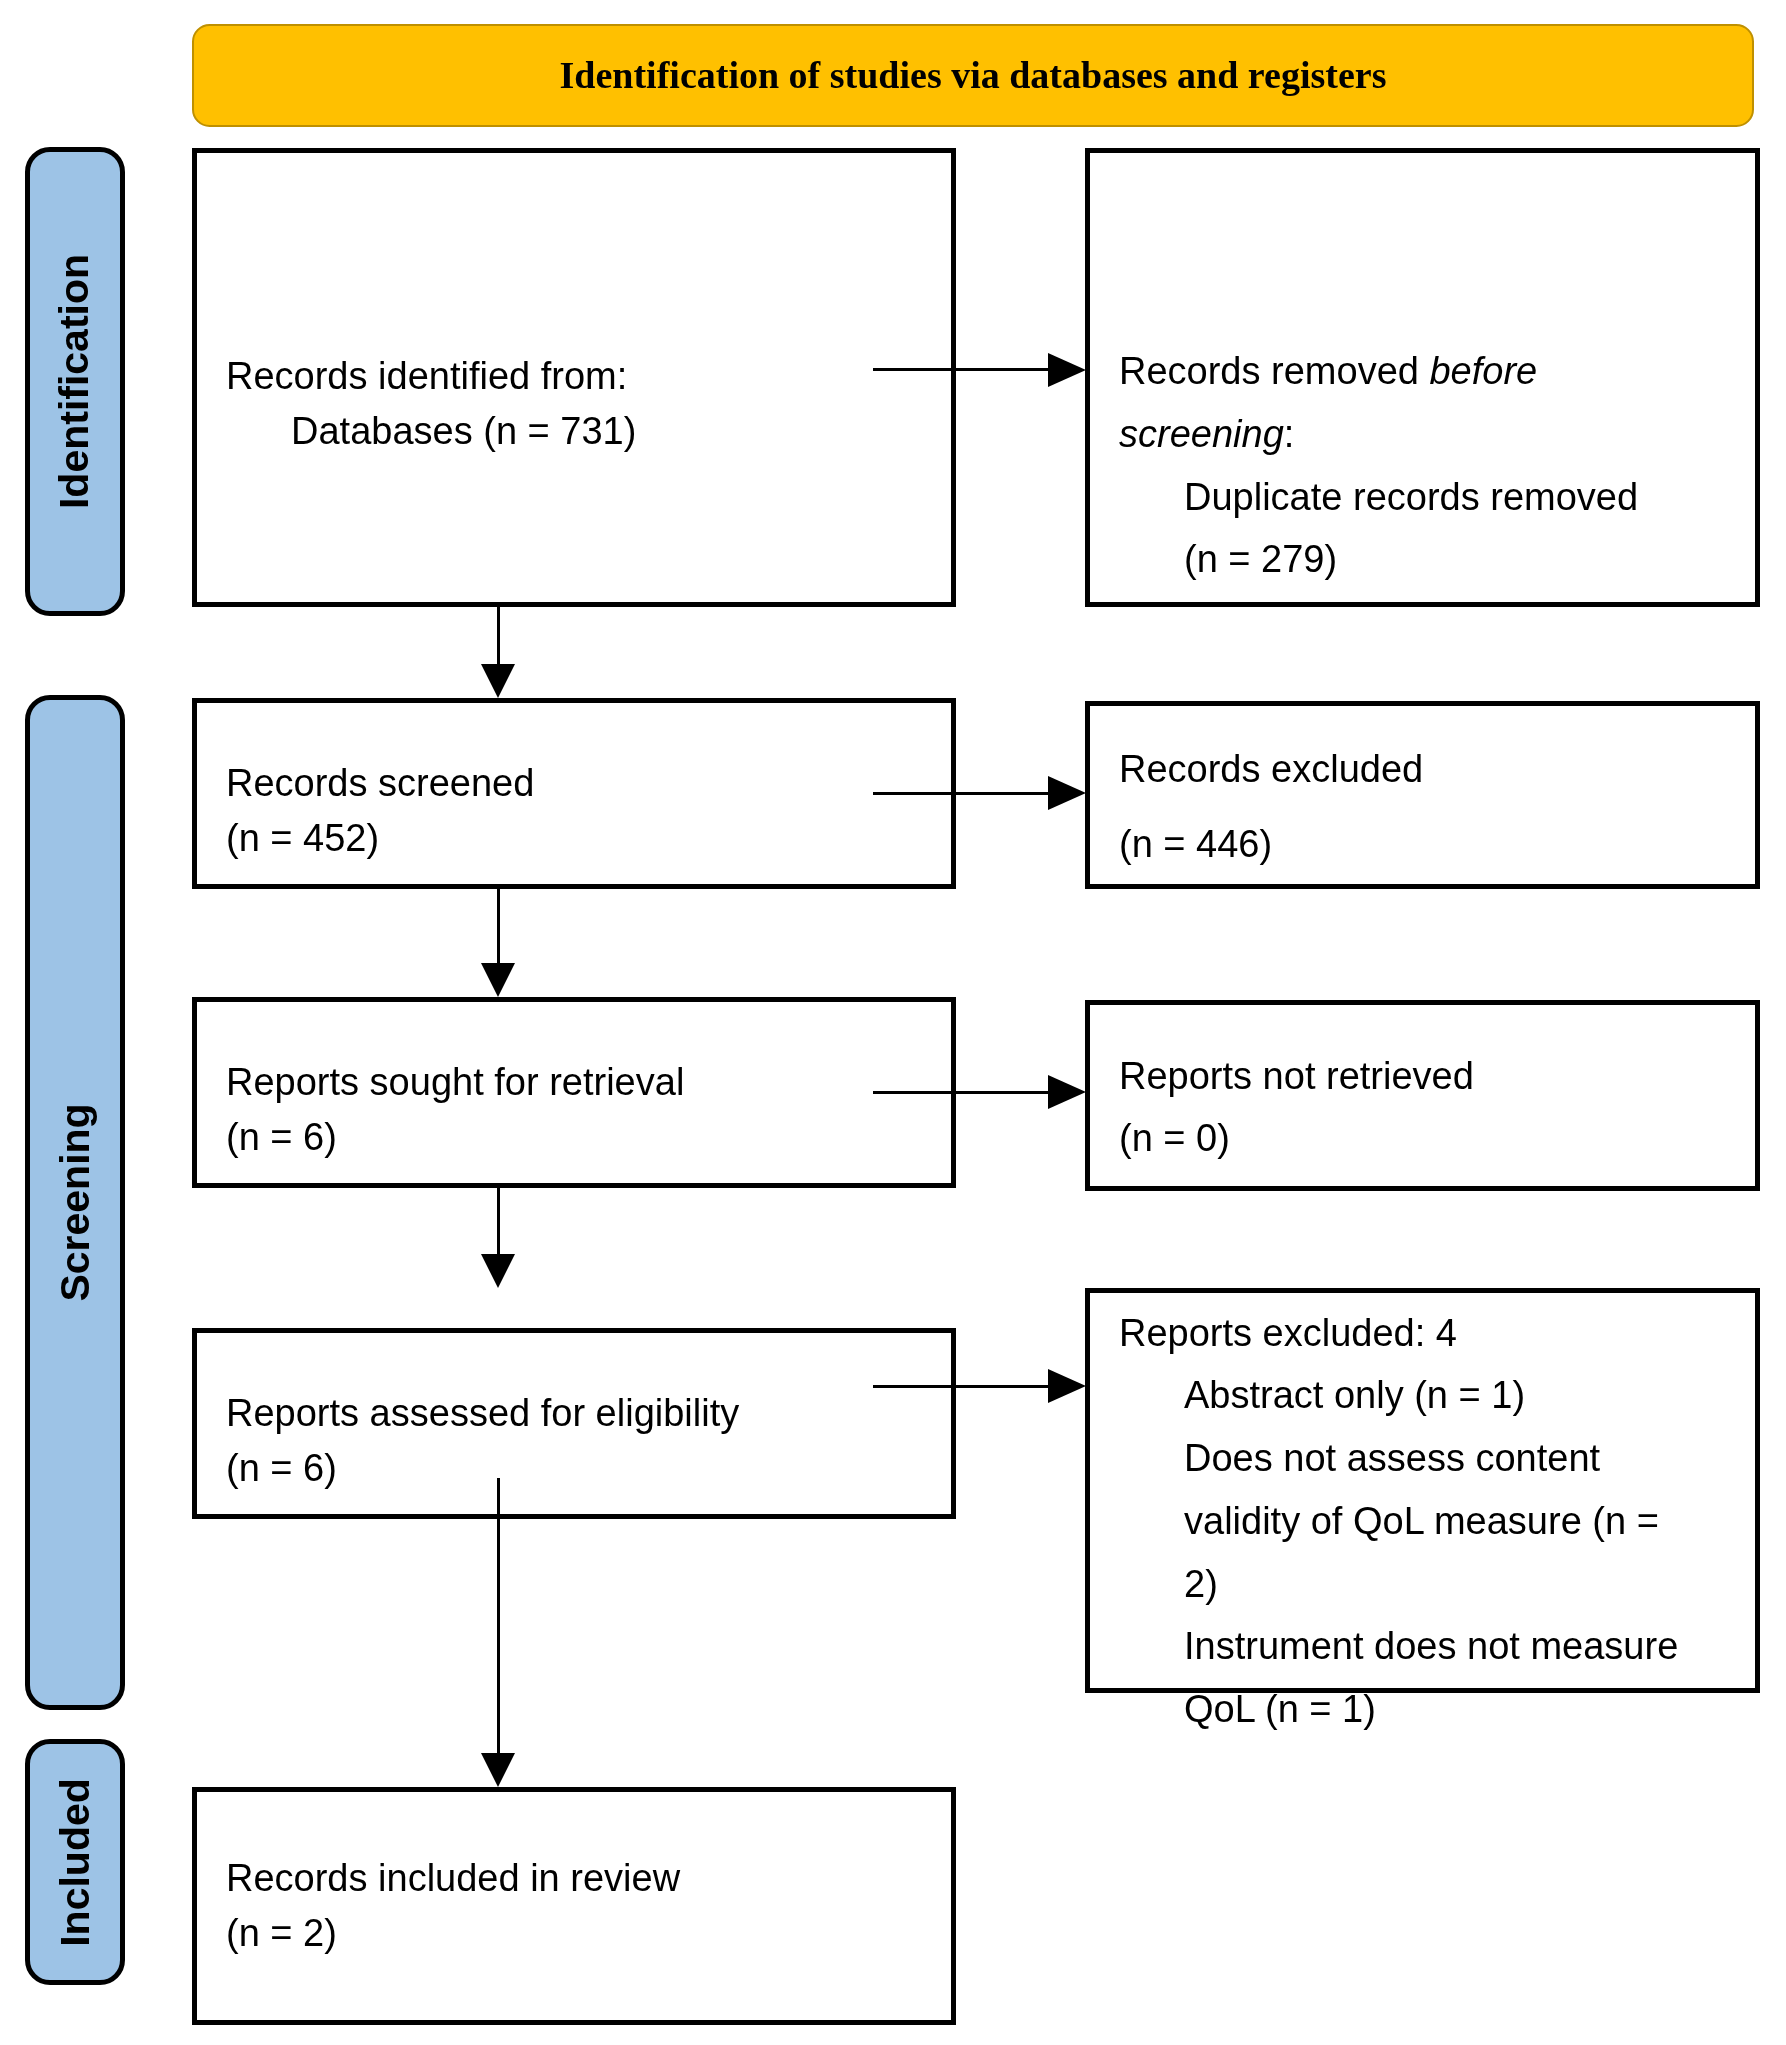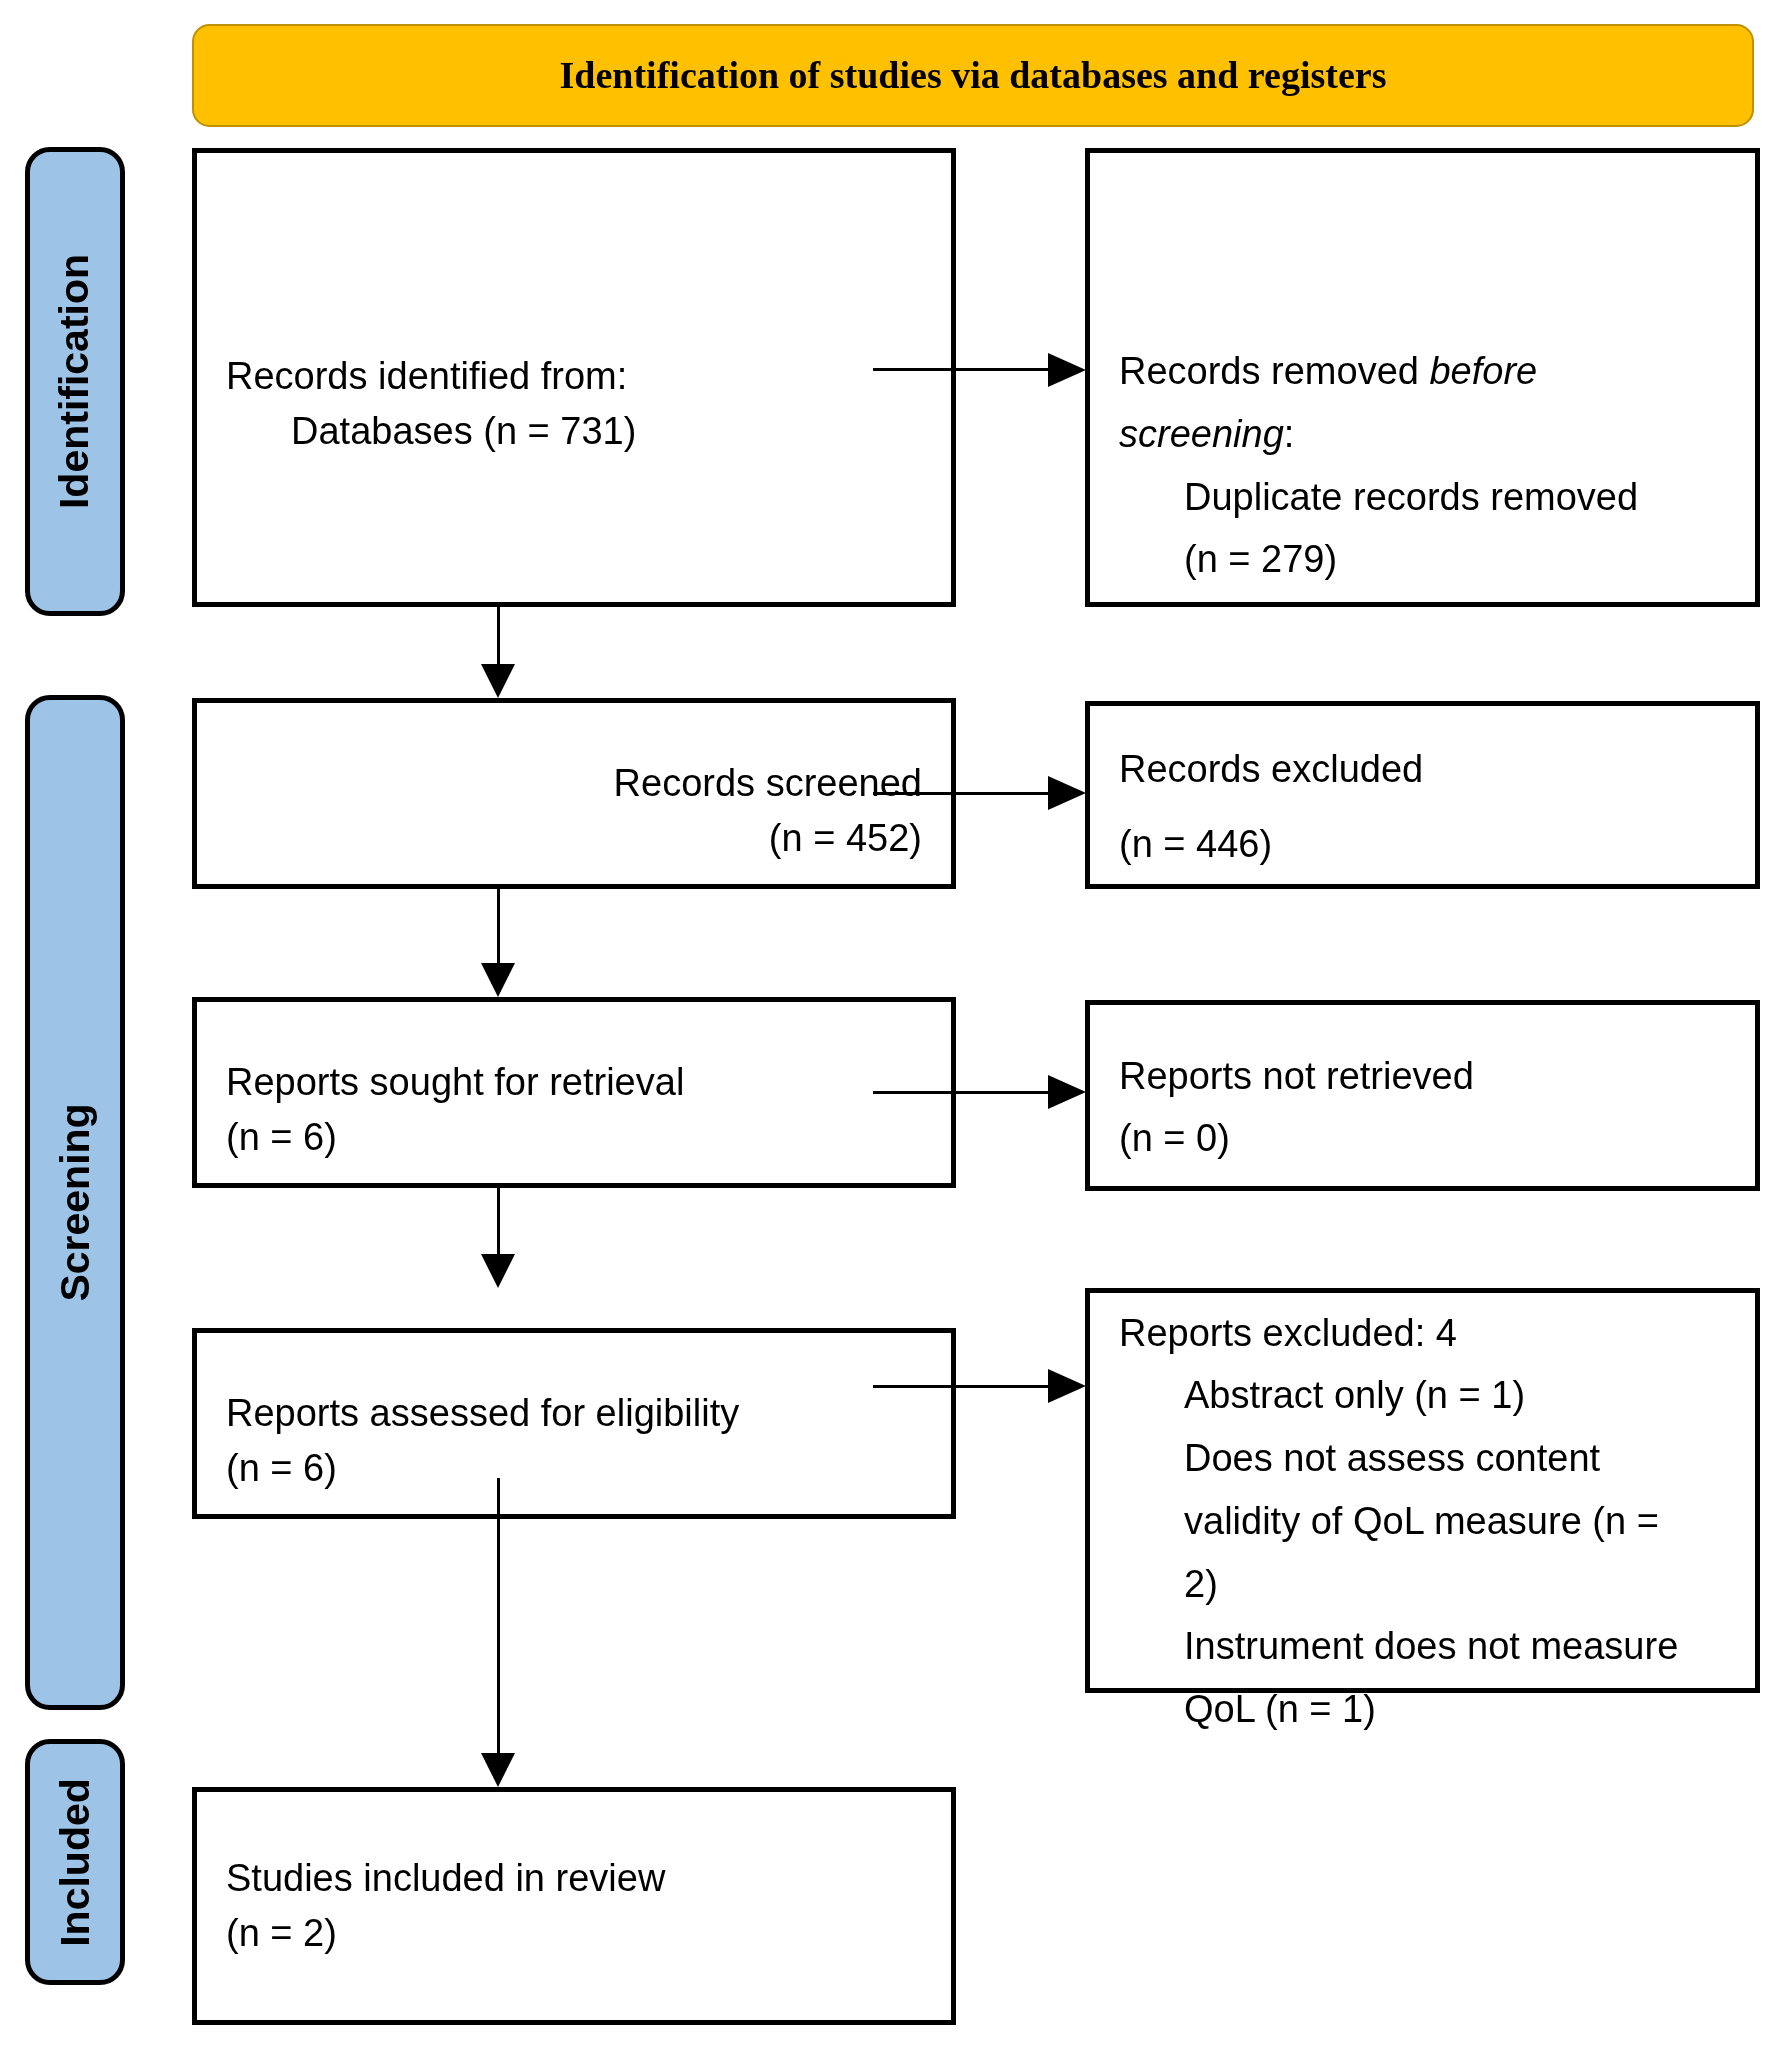--- a/index.html
+++ b/index.html
@@ -54,21 +54,21 @@
     font-size:38px;
     display:flex;flex-direction:column;
   }
   .col-left{left:192px;width:764px;}
   .col-right{left:1085px;width:675px;}
   .fbox.col-left{line-height:1.45;justify-content:center;padding:0 29px;}
   .fbox.col-right{line-height:1.65;padding:0 72px 0 29px;}
 
   .box-identified{top:148px;height:459px;padding-top:53px !important;}
   .box-removed{top:148px;height:459px;justify-content:center;padding-top:176px !important;}
-  .box-screened{top:698px;height:191px;padding-top:35px !important;align-items:flex-end;}
+  .box-screened{top:698px;height:191px;padding-top:35px !important;}
   .box-records-excluded{top:701px;height:188px;justify-content:center;padding-top:23.5px !important;gap:12px;}
   .box-sought{top:997px;height:191px;padding-top:35px !important;}
   .box-not-retrieved{top:1000px;height:191px;justify-content:center;padding-top:23.5px !important;}
   .box-assessed{top:1328px;height:191px;padding-top:35px !important;}
   .box-reports-excluded{top:1288px;height:405px;justify-content:flex-start;padding-top:8.8px !important;}
   .box-included{top:1787px;height:238px;}
 
   .indent{padding-left:65px;}
   .hang-item{margin-left:65px;}
   .removed-item{width:469px;}
@@ -140,21 +140,21 @@
   <div>(n = 6)</div>
 </div>
 <div class="abs fbox col-right box-reports-excluded">
   <div>Reports excluded: 4</div>
   <div class="hang-item r4-item">Abstract only (n = 1)</div>
   <div class="hang-item r4-item">Does not assess content validity of QoL measure (n = 2)</div>
   <div class="hang-item r4-item">Instrument does not measure QoL (n = 1)</div>
 </div>
 
 <div class="abs fbox col-left box-included">
-  <div>Studies included in review</div>
+  <div>Records included in review</div>
   <div>(n = 2)</div>
 </div>
 
 <div class="abs stem-v" style="top:607px;height:59px;"></div>
 <div class="abs head-down" style="top:664px;"></div>
 
 <div class="abs stem-v" style="top:889px;height:77px;"></div>
 <div class="abs head-down" style="top:963px;"></div>
 
 <div class="abs stem-v" style="top:1188px;height:68px;"></div>

